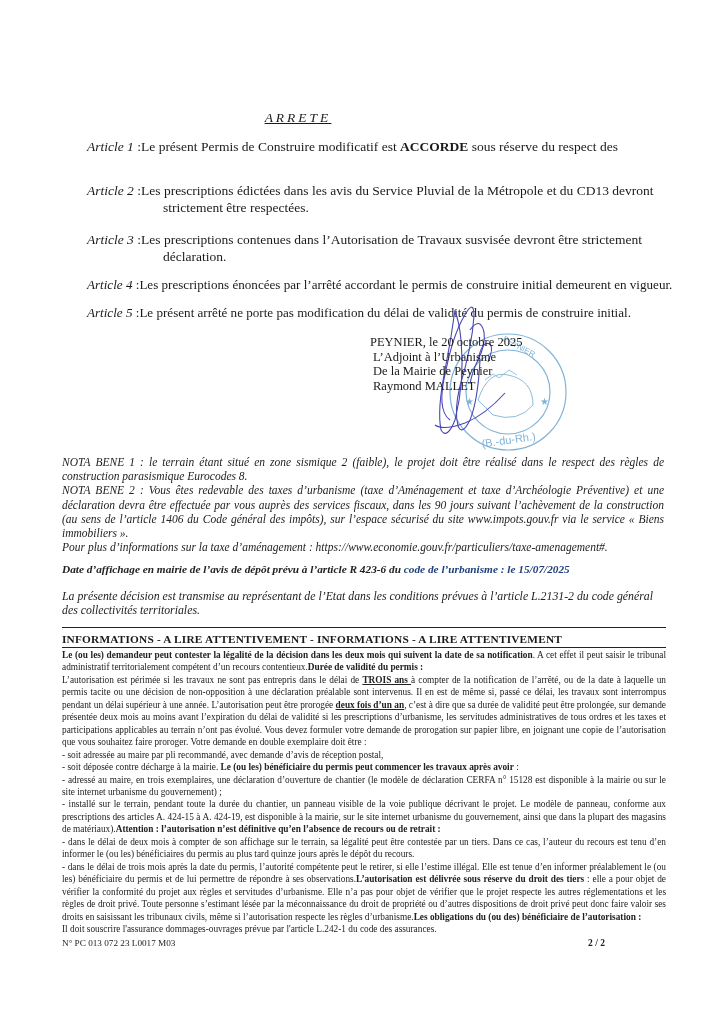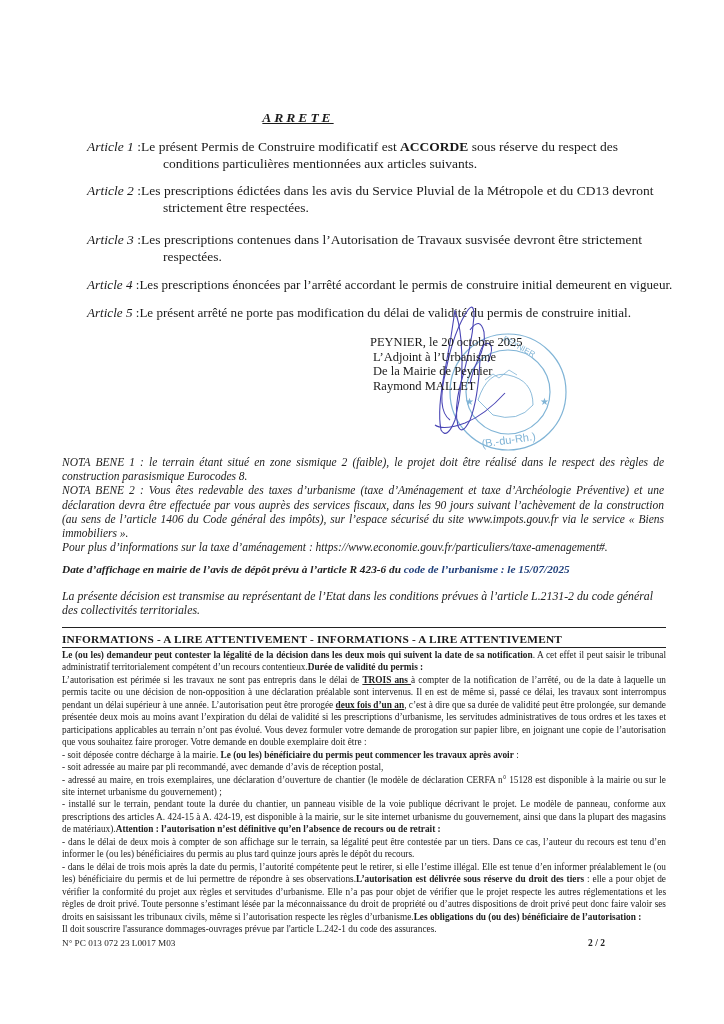--- a/index.html
+++ b/index.html
@@ -1,19 +1,19 @@
 <!DOCTYPE html>
 <html><head>
 <meta charset="utf-8">
 <style>
   html, body { margin:0; padding:0; background:#ffffff; }
   body { width:724px; height:1024px; position:relative; overflow:hidden;
          font-family:"Liberation Serif", serif; color:#1a1a1a; }
   .abs { position:absolute; }
-  .title { left:0; width:596px; top:110px; text-align:center; font-weight:bold; font-style:italic;
+  .title { left:0; width:596px; top:110px; text-align:center; font-weight:normal; font-style:italic;
            font-size:13.5px; letter-spacing:3px; text-decoration:underline; }
   .article { left:87px; width:575px; font-size:13.5px; line-height:17px; }
   .article .lbl { font-style:italic; }
   .article .cont { padding-left:76px; }
   .art-row { display:flex; }
   .art-row .lbl-wrap { white-space:nowrap; }
   .sig { left:370px; top:335px; font-weight:normal; font-size:12.5px; line-height:14.5px; }
   .sig div:nth-child(2), .sig div:nth-child(3), .sig div:nth-child(4) { padding-left:3px; }
   .nb { left:62px; width:602px; top:455px; font-style:italic; font-size:11.5px; line-height:14.2px; text-align:justify; color:#222; }
   .affichage { left:62px; top:563px; font-style:italic; font-weight:bold; font-size:11.3px; color:#222; }
@@ -31,37 +31,36 @@
 </head>
 <body>
 
 <div class="abs title">ARRETE</div>
 
 <div class="abs article" style="top:138px;">
   <div class="art-row">
     <span class="lbl-wrap"><span class="lbl">Article 1</span><span> : </span></span>
     <span><span>Le présent Permis de Construire modificatif est </span><b>ACCORDE</b><span> sous réserve du respect des</span></span>
   </div>
-  <div class="cont">conditions particulières mentionnées aux articles suivants.</div>
 </div>
 
 <div class="abs article" style="top:182px;">
   <div class="art-row">
     <span class="lbl-wrap"><span class="lbl">Article 2</span><span> : </span></span>
     <span style="text-align:justify;">Les prescriptions édictées dans les avis du Service Pluvial de la Métropole et du CD13 devront</span>
   </div>
   <div class="cont">strictement être respectées.</div>
 </div>
 
 <div class="abs article" style="top:231px;">
   <div class="art-row">
     <span class="lbl-wrap"><span class="lbl">Article 3</span><span> : </span></span>
     <span>Les prescriptions contenues dans l’Autorisation de Travaux susvisée devront être strictement</span>
   </div>
-  <div class="cont">respectées.</div>
+  <div class="cont">déclaration.</div>
 </div>
 
 <div class="abs article" style="top:276px; font-size:13.1px;">
   <div class="art-row">
     <span class="lbl-wrap"><span class="lbl">Article 4</span><span> : </span></span>
     <span style="white-space:nowrap;">Les prescriptions énoncées par l’arrêté accordant le permis de construire initial demeurent en vigueur.</span>
   </div>
 </div>
 
 <div class="abs article" style="top:304px; font-size:13.1px;">
@@ -114,24 +113,24 @@
 <div class="abs info-title">INFORMATIONS  -  A LIRE ATTENTIVEMENT  -  INFORMATIONS  -  A LIRE ATTENTIVEMENT</div>
 <div class="abs rule" style="top:647px;"></div>
 
 <div class="abs info-body">
   <div>
     <b>Le (ou les) demandeur peut contester la légalité de la décision dans les deux mois qui suivent la date de sa notification</b><span>. A cet effet il peut saisir le tribunal administratif territorialement compétent d’un recours contentieux.</span><b>Durée de validité du permis :</b>
   </div>
   <div>
     <span>L’autorisation est périmée si les travaux ne sont pas entrepris dans le délai de </span><b><u>TROIS ans </u></b><span>à compter de la notification de l’arrêté, ou de la date à laquelle un permis tacite ou une décision de non-opposition à une déclaration préalable sont intervenus. Il en est de même si, passé ce délai, les travaux sont interrompus pendant un délai supérieur à une année. L’autorisation peut être prorogée </span><b><u>deux fois d’un an</u></b><span>, c’est à dire que sa durée de validité peut être prolongée, sur demande présentée deux mois au moins avant l’expiration du délai de validité si les prescriptions d’urbanisme, les servitudes administratives de tous ordres et les taxes et participations applicables au terrain n’ont pas évolué. Vous devez formuler votre demande de prorogation sur papier libre, en joignant une copie de l’autorisation que vous souhaitez faire proroger. Votre demande en double exemplaire doit être :</span>
   </div>
+  <div>- soit adressée au maire par pli recommandé, avec demande d’avis de réception postal,</div>
   <div>
     <span>- soit déposée contre décharge à la mairie. </span><b>Le (ou les) bénéficiaire du permis peut commencer les travaux après avoir</b><span> :</span>
   </div>
-  <div>- soit adressée au maire par pli recommandé, avec demande d’avis de réception postal,</div>
   <div>- adressé au maire, en trois exemplaires, une déclaration d’ouverture de chantier (le modèle de déclaration CERFA n° 15128 est disponible à la mairie ou sur le site internet urbanisme du gouvernement) ;</div>
   <div>
     <span>- installé sur le terrain, pendant toute la durée du chantier, un panneau visible de la voie publique décrivant le projet. Le modèle de panneau, conforme aux prescriptions des articles A. 424-15 à A. 424-19, est disponible à la mairie, sur le site internet urbanisme du gouvernement, ainsi que dans la plupart des magasins de matériaux).</span><b>Attention : l’autorisation n’est définitive qu’en l’absence de recours ou de retrait :</b>
   </div>
   <div>- dans le délai de deux mois à compter de son affichage sur le terrain, sa légalité peut être contestée par un tiers. Dans ce cas, l’auteur du recours est tenu d’en informer le (ou les) bénéficiaires du permis au plus tard quinze jours après le dépôt du recours.</div>
   <div>
     <span>- dans le délai de trois mois après la date du permis, l’autorité compétente peut le retirer, si elle l’estime illégal. Elle est tenue d’en informer préalablement le (ou les) bénéficiaire du permis et de lui permettre de répondre à ses observations.</span><b>L’autorisation est délivrée sous réserve du droit des tiers</b><span> : elle a pour objet de vérifier la conformité du projet aux règles et servitudes d’urbanisme. Elle n’a pas pour objet de vérifier que le projet respecte les autres réglementations et les règles de droit privé. Toute personne s’estimant lésée par la méconnaissance du droit de propriété ou d’autres dispositions de droit privé peut donc faire valoir ses droits en saisissant les tribunaux civils, même si l’autorisation respecte les règles d’urbanisme.</span><b>Les obligations du (ou des) bénéficiaire de l’autorisation :</b>
   </div>
   <div>Il doit souscrire l'assurance dommages-ouvrages prévue par l'article L.242-1 du code des assurances.</div>
 </div>

